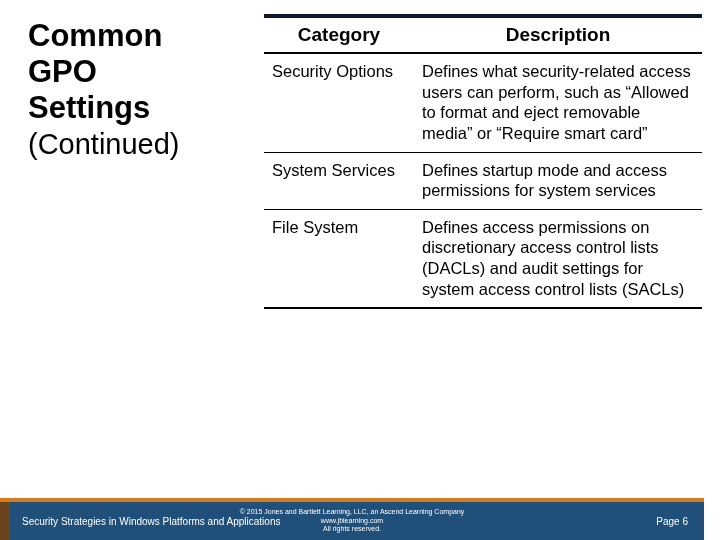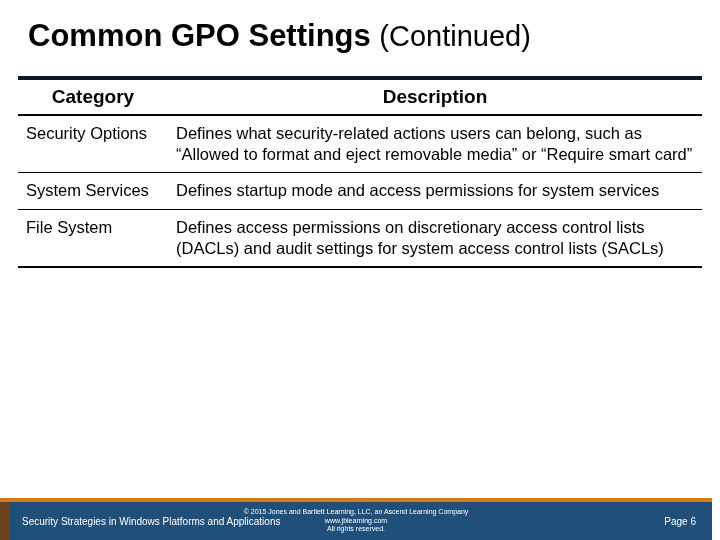--- a/index.html
+++ b/index.html
@@ -8,21 +8,21 @@
     height: 540px;
     background: #fff;
     font-family: Arial, Helvetica, sans-serif;
     position: relative;
     overflow: hidden;
   }
   .slide {
     width: 100%;
     height: 100%;
     display: flex;
-    flex-direction: column;
+    flex-direction: row;
   }
   .title {
     font-size: 31px;
     font-weight: bold;
     color: #000;
     padding: 18px 28px 8px 28px;
   }
   .title .cont {
     font-weight: normal;
     font-size: 29px;
@@ -48,21 +48,21 @@
   tbody td {
     border-bottom: 1px solid #000;
     padding: 7px 8px 8px 8px;
     vertical-align: top;
     line-height: 1.25;
   }
   tbody tr:last-child td { border-bottom: 2px solid #000; }
   tbody td:first-child { width: 150px; }
   .footer {
     position: absolute;
-    left: 0; right: 8px; bottom: 0;
+    left: 0; right: 16px; bottom: 0;
     height: 42px;
   }
   .footer-orange {
     height: 4px;
     background: #d47a1f;
   }
   .footer-blue {
     height: 38px;
     background: #204f79;
     display: flex;
@@ -108,21 +108,21 @@
     <table>
       <thead>
         <tr>
           <th>Category</th>
           <th>Description</th>
         </tr>
       </thead>
       <tbody>
         <tr>
           <td>Security Options</td>
-          <td>Defines what security-related actions users can belong, such as “Allowed to format and eject removable media” or “Require smart card”</td>
+          <td>Defines what security-related access users can perform, such as “Allowed to format and eject removable media” or “Require smart card”</td>
         </tr>
         <tr>
           <td>System Services</td>
           <td>Defines startup mode and access permissions for system services</td>
         </tr>
         <tr>
           <td>File System</td>
           <td>Defines access permissions on discretionary access control lists (DACLs) and audit settings for system access control lists (SACLs)</td>
         </tr>
       </tbody>

